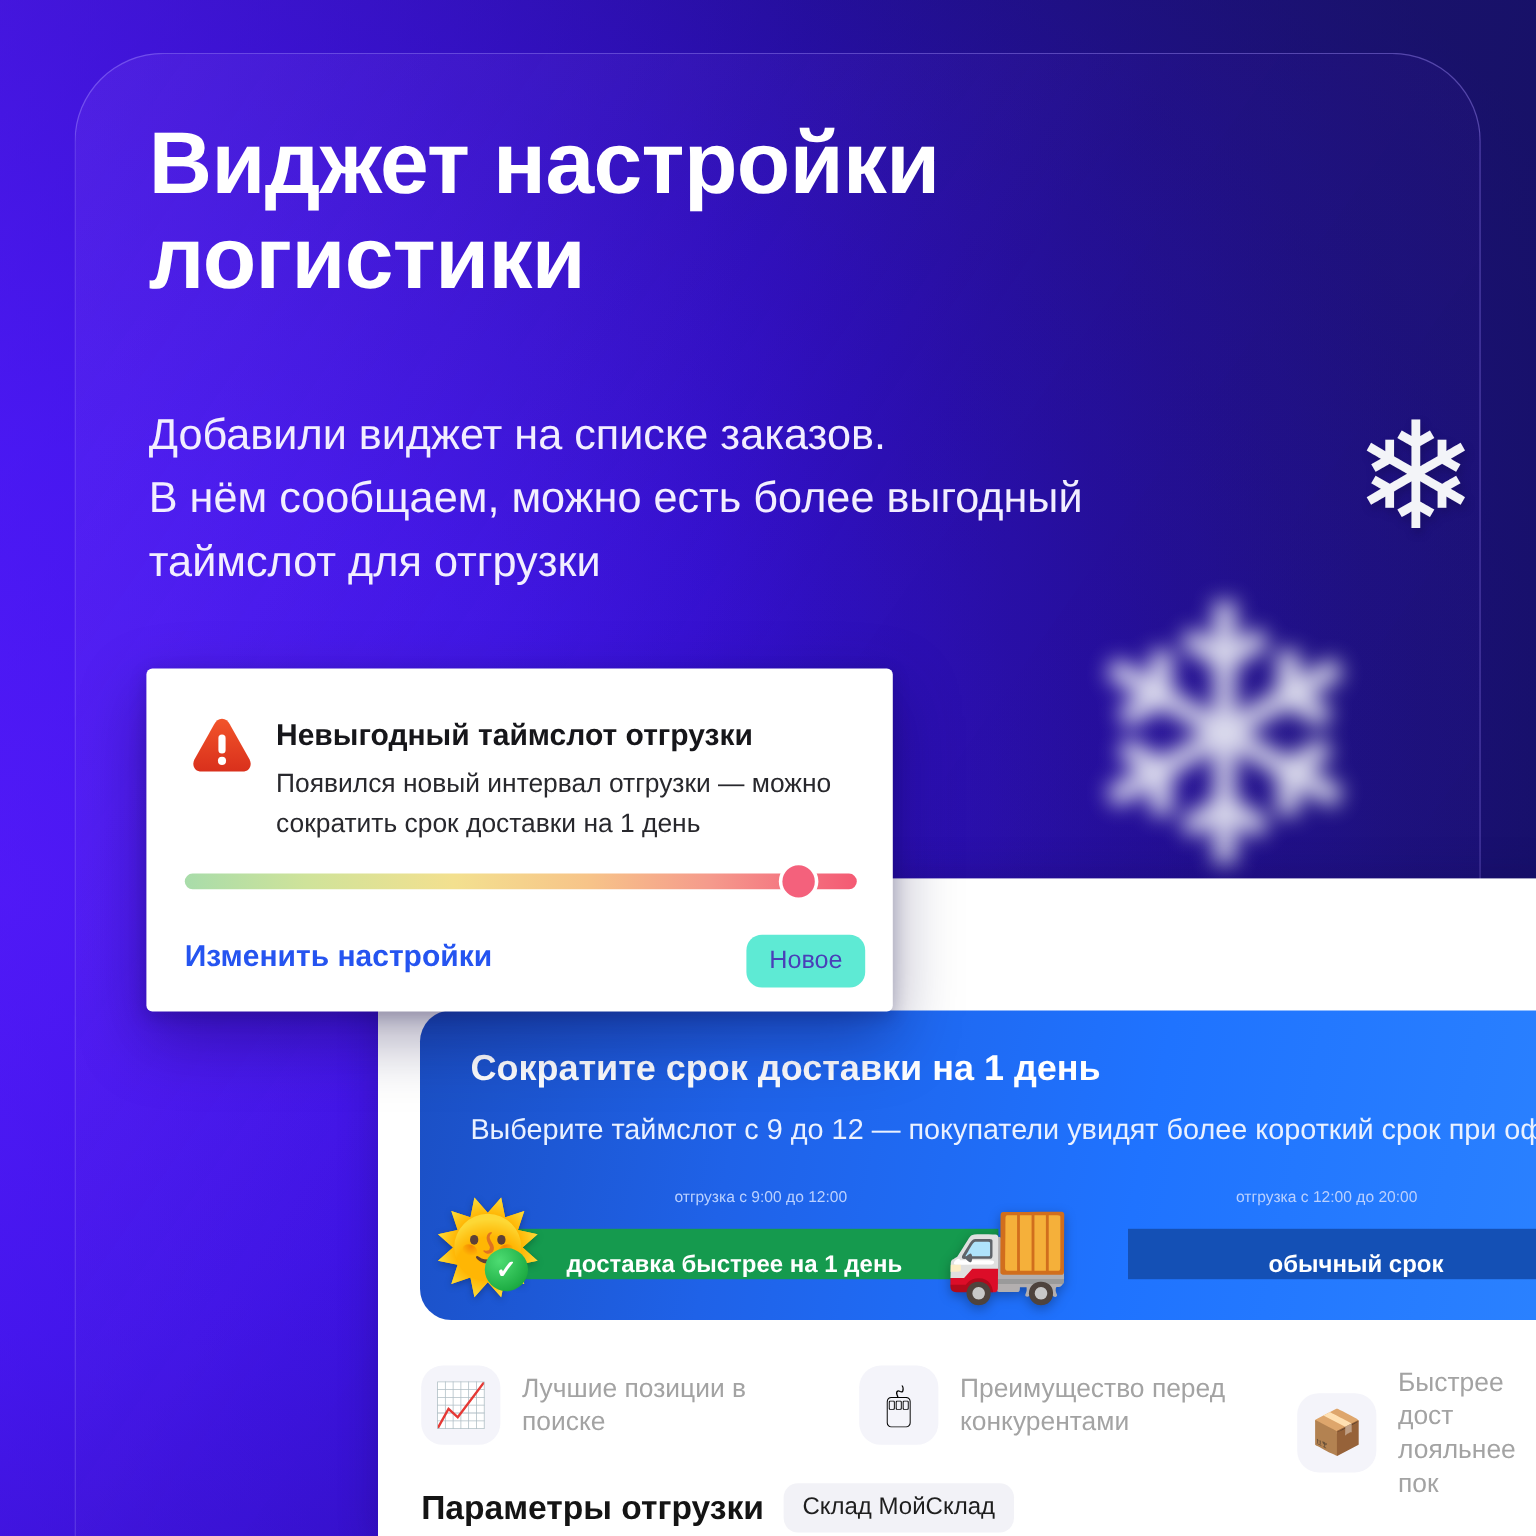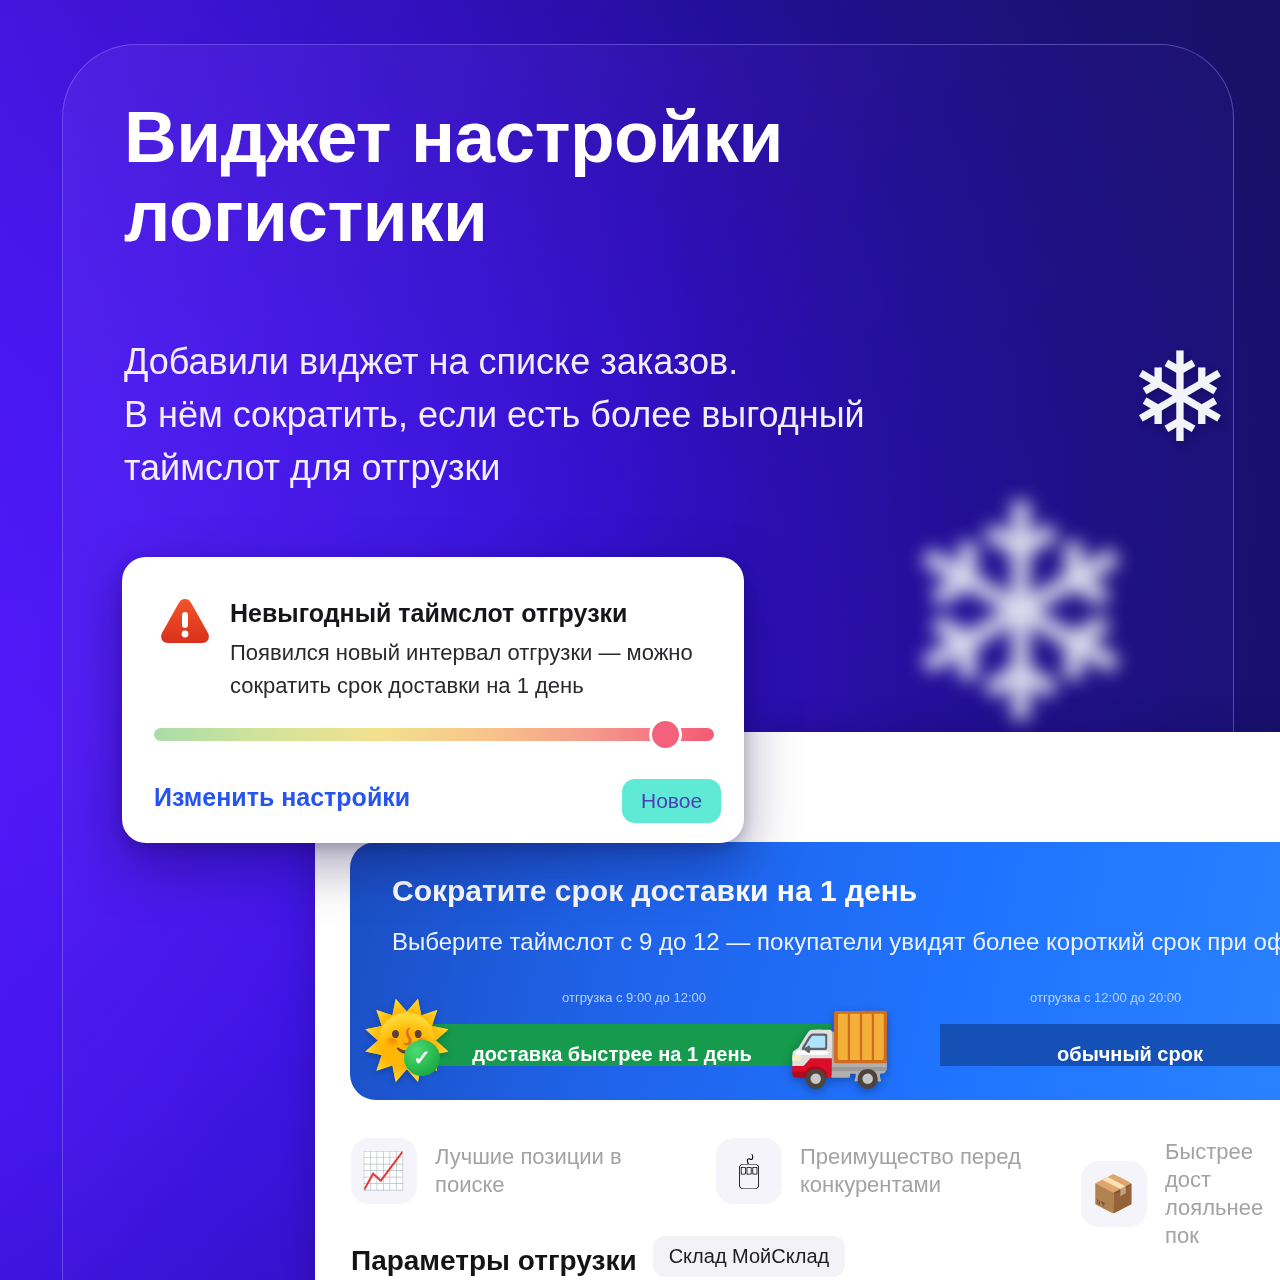--- a/index.html
+++ b/index.html
@@ -238,21 +238,21 @@
     line-height: 1.28;
     max-width: 250px;
   }
 
   
   .params {
     position: absolute;
     left: 351px;
     top: 1236px;
     display: flex;
-    align-items: flex-end;
+    align-items: center;
     gap: 16px;
   }
   .params-title {
     font-size: 28px;
     font-weight: 700;
     color: #141414;
     white-space: nowrap;
   }
   .params-chip {
     background: #f2f2f7;
@@ -264,21 +264,21 @@
   }
 
   
   .notif-card {
     position: absolute;
     left: 122px;
     top: 557px;
     width: 622px;
     height: 286px;
     background: #ffffff;
-    border-radius: 24px;
+    border-radius: 5px;
     box-shadow: 0 22px 55px rgba(10,0,60,0.36), 0 4px 14px rgba(10,0,60,0.20);
     overflow: hidden;
   }
   .notif-alert-icon {
     position: absolute;
     left: 37px;
     top: 40px;
     width: 52px;
     height: 48px;
   }
@@ -358,21 +358,21 @@
 <div class="snowflake snowflake-large">❄</div>
 <div class="snowflake snowflake-small">❄</div>
 
 <h1 class="headline">
   <span class="headline-line">Виджет настройки</span>
   <span class="headline-line">логистики</span>
 </h1>
 
 <p class="subhead">
   <span class="subhead-line">Добавили виджет на списке заказов.</span>
-  <span class="subhead-line">В нём сократить, если есть более выгодный</span>
+  <span class="subhead-line">В нём сообщаем, можно есть более выгодный</span>
   <span class="subhead-line">таймслот для отгрузки</span>
 </p>
 
 <div class="app-surface"></div>
 <div class="app-title">аймслот отгрузки</div>
 
 <div class="promo">
   <div class="promo-title">Сократите срок доставки на 1 день</div>
   <div class="promo-sub">Выберите таймслот с 9 до 12 — покупатели увидят более короткий срок при оформлении за</div>
 

